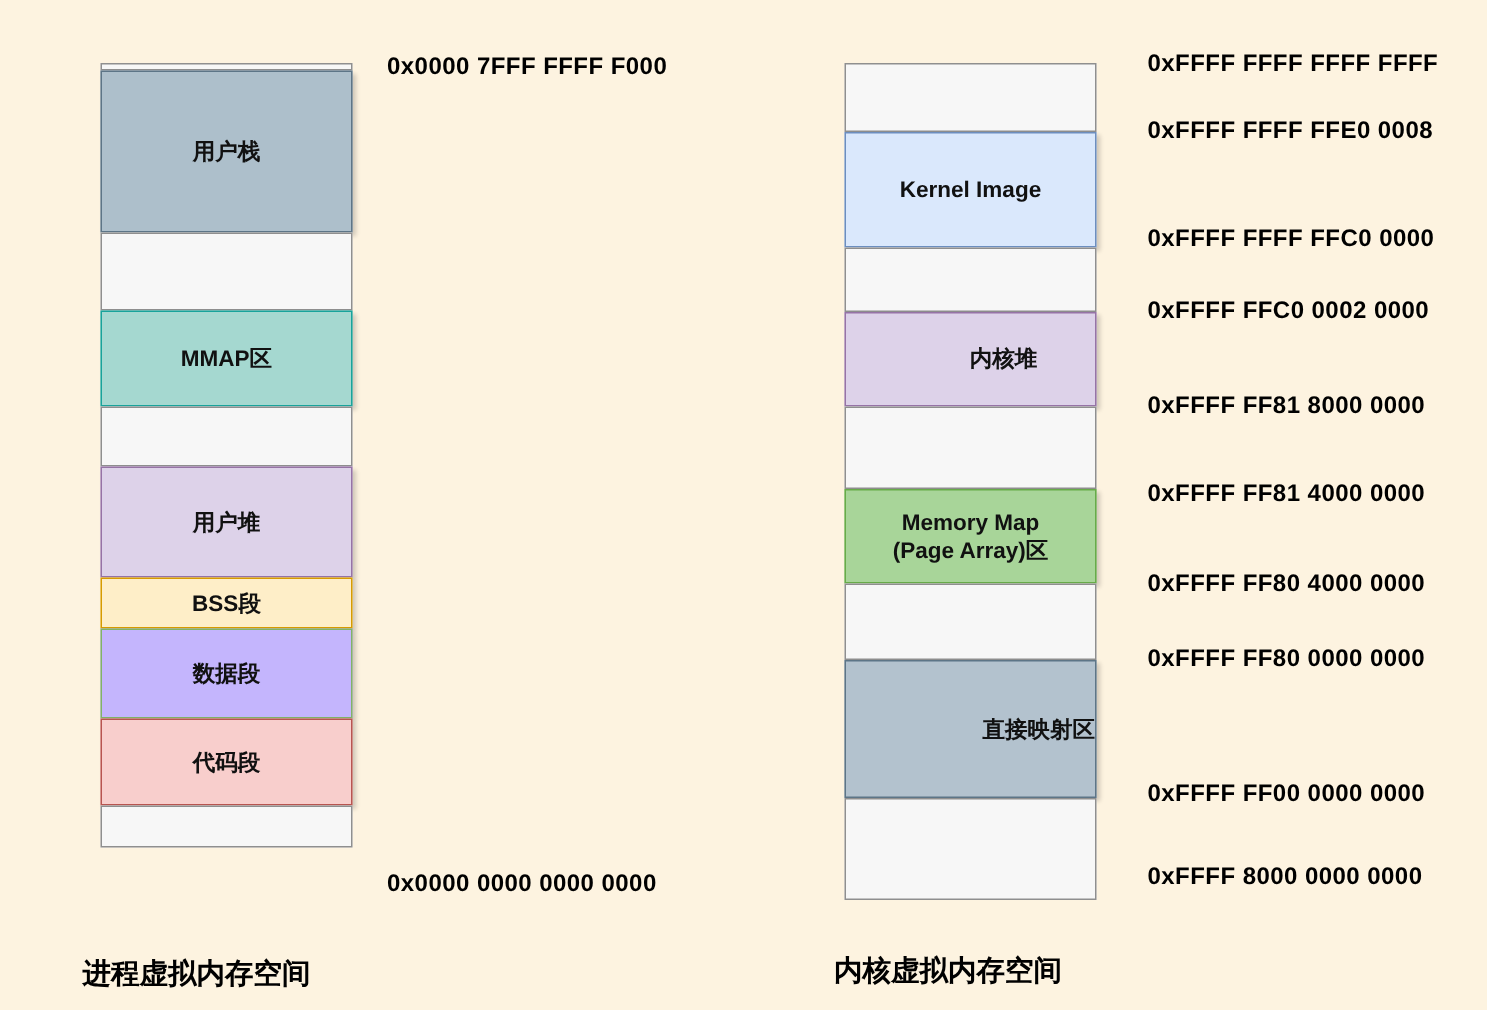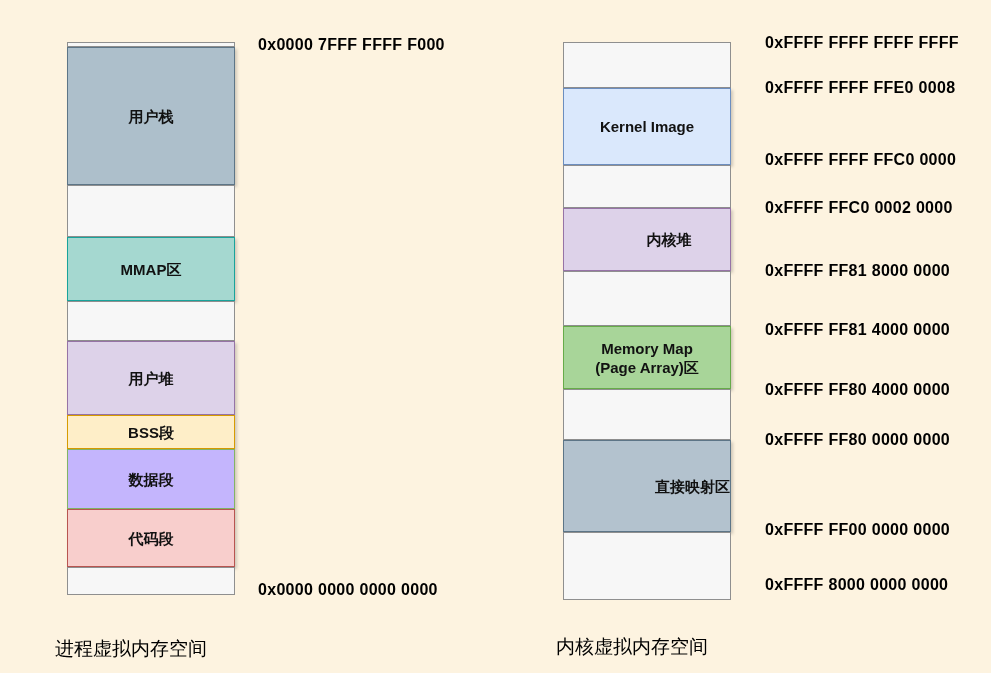--- a/index.html
+++ b/index.html
@@ -33,34 +33,34 @@
     position: absolute;
     font-weight: bold;
     font-size: 16px;
     line-height: 18px;
     color: #000;
     white-space: nowrap;
     letter-spacing: 0.3px;
   }
   .title {
     position: absolute;
-    font-weight: normal;
+    font-weight: bold;
     font-size: 19px;
     color: #000;
     white-space: nowrap;
   }
 </style>
 </head>
 <body style="background-color: rgb(253, 243, 224);">
 
 <div class="stage">
 
   <div class="memcol" style="left:67px; top:42px; width:168px;">
     <div class="seg empty" style="height: 5px; background-color: rgb(247, 247, 247); border-color: rgb(143, 143, 143);"></div>
-    <div class="seg fill" style="height: 138px; background-color: rgb(173, 191, 203); border-color: rgb(93, 117, 135);">
+    <div class="seg fill" style="height: 108px; background-color: rgb(173, 191, 203); border-color: rgb(93, 117, 135);">
       <span class="seglabel">用户栈</span>
     </div>
     <div class="seg empty" style="height: 52px; background-color: rgb(247, 247, 247); border-color: rgb(143, 143, 143);"></div>
     <div class="seg fill" style="height: 64px; background-color: rgb(165, 216, 208); border-color: rgb(24, 163, 155);">
       <span class="seglabel">MMAP区</span>
     </div>
     <div class="seg empty" style="height: 40px; background-color: rgb(247, 247, 247); border-color: rgb(143, 143, 143);"></div>
     <div class="seg fill" style="height: 74px; background-color: rgb(221, 210, 233); border-color: rgb(150, 115, 166);">
       <span class="seglabel">用户堆</span>
     </div>

